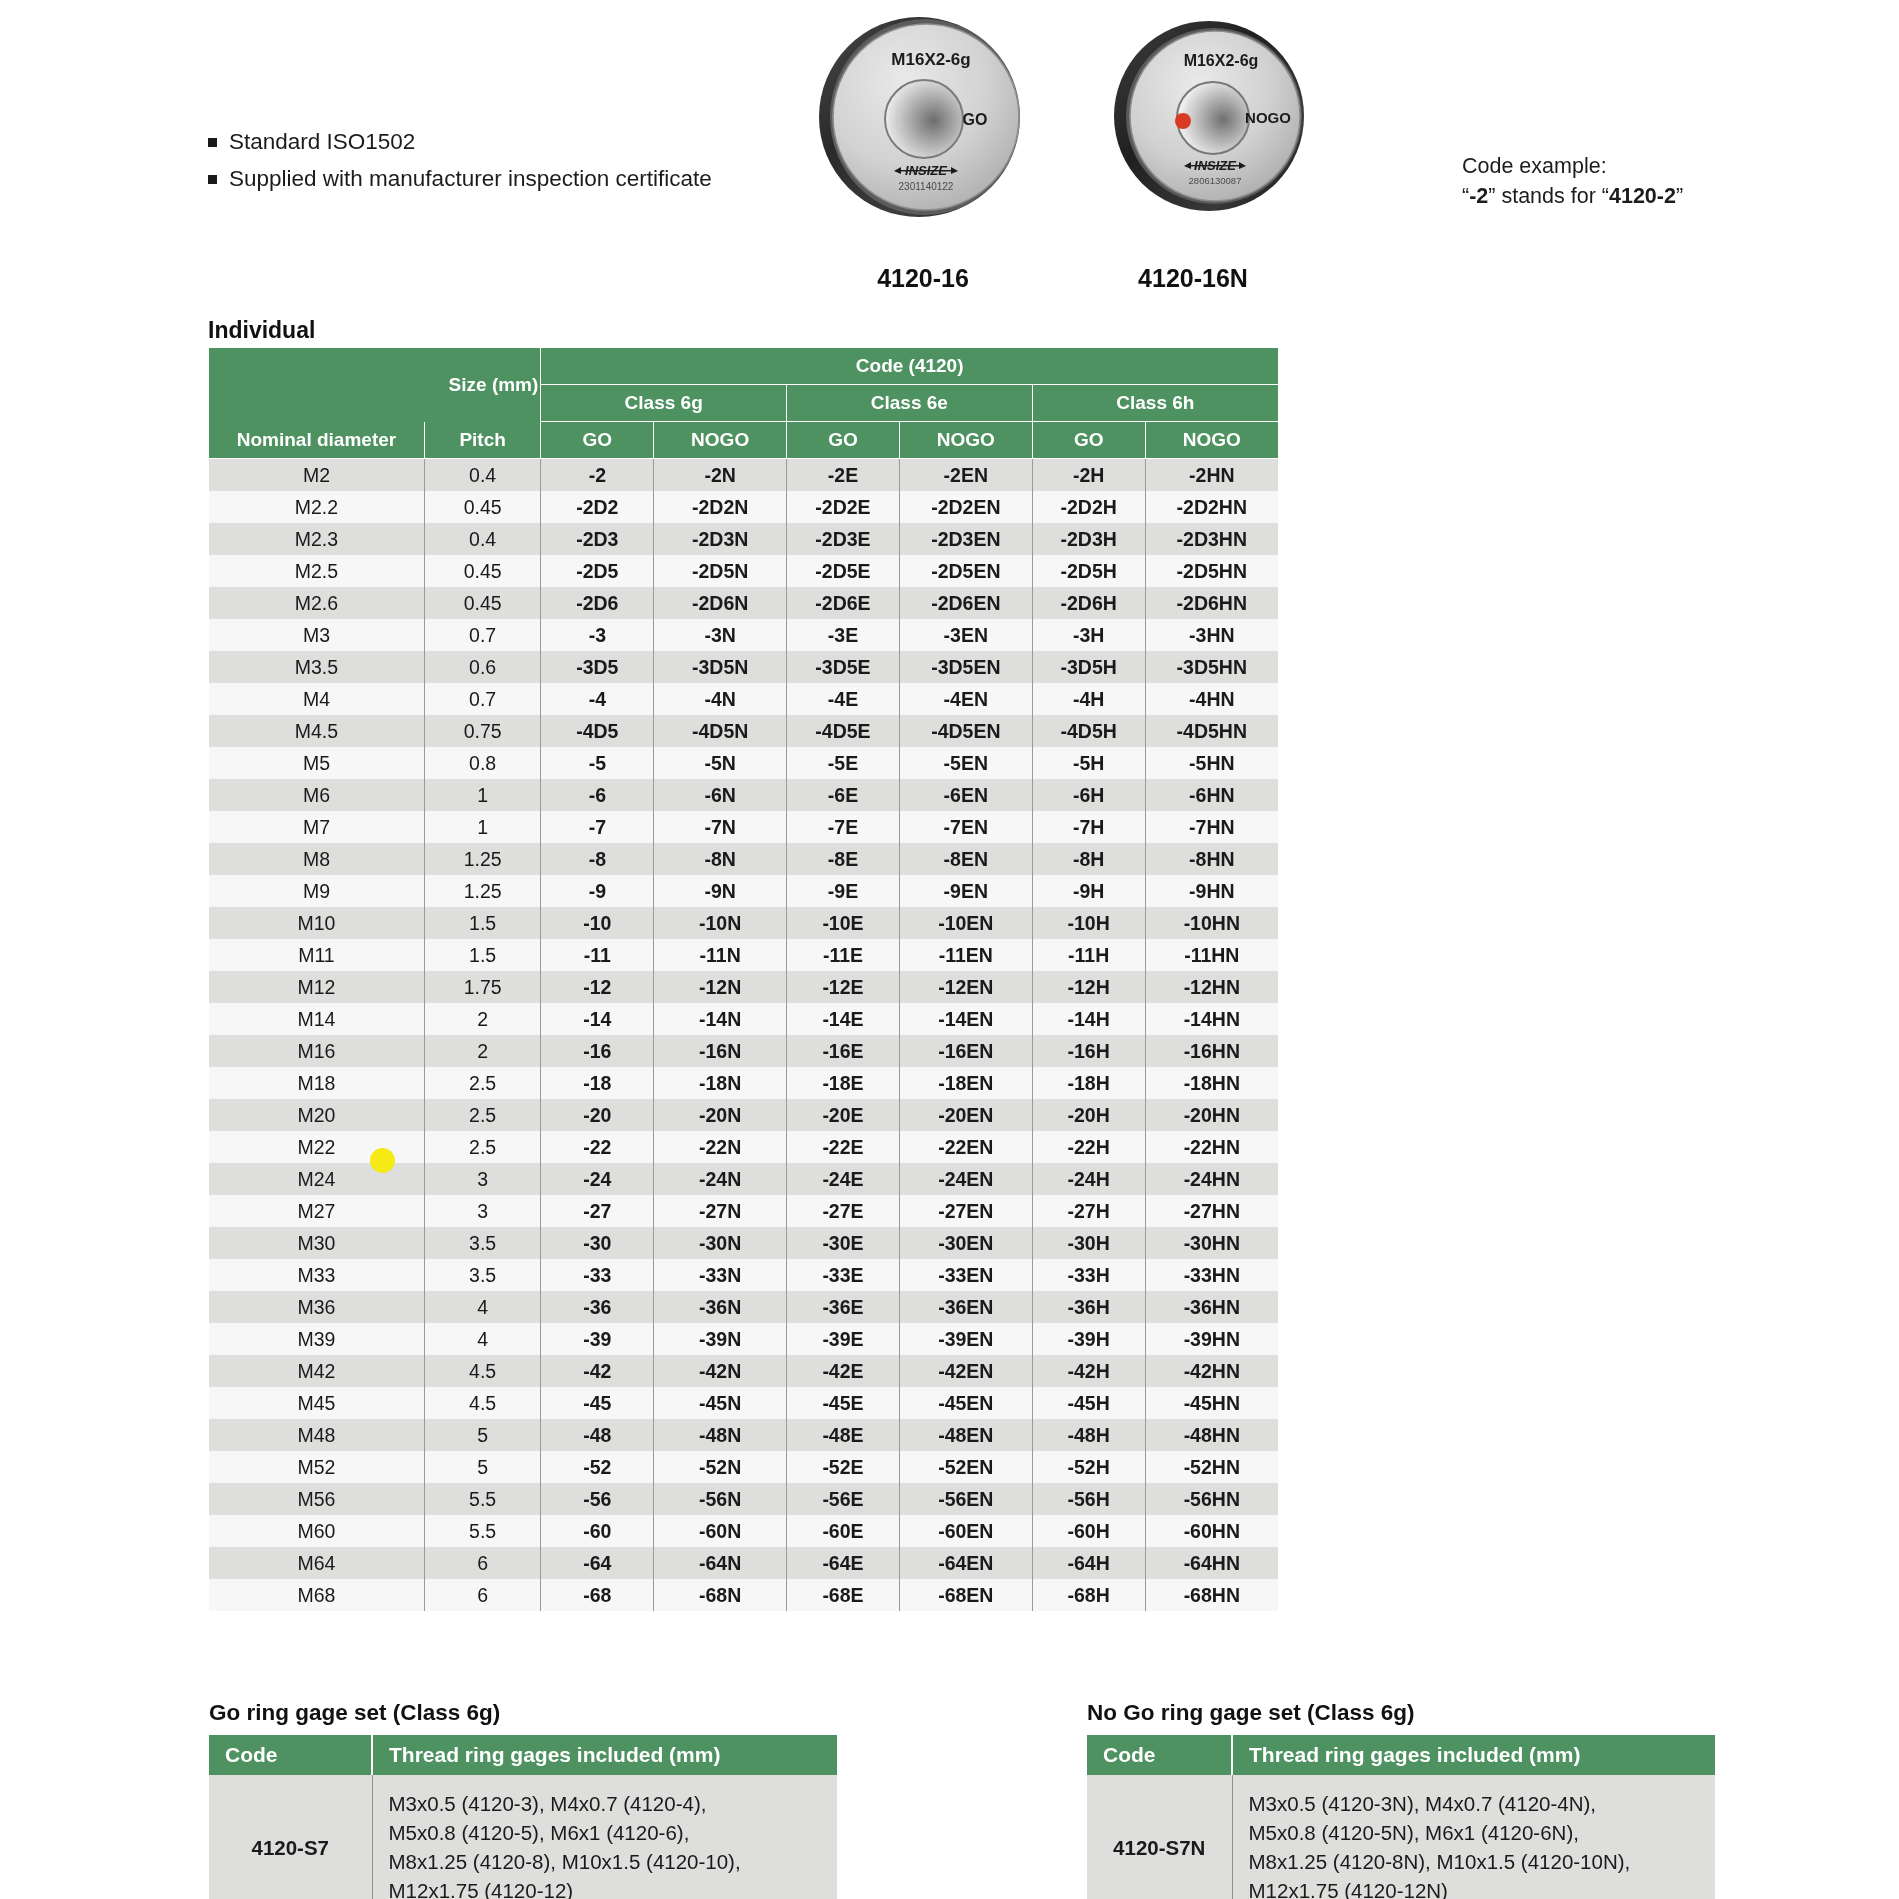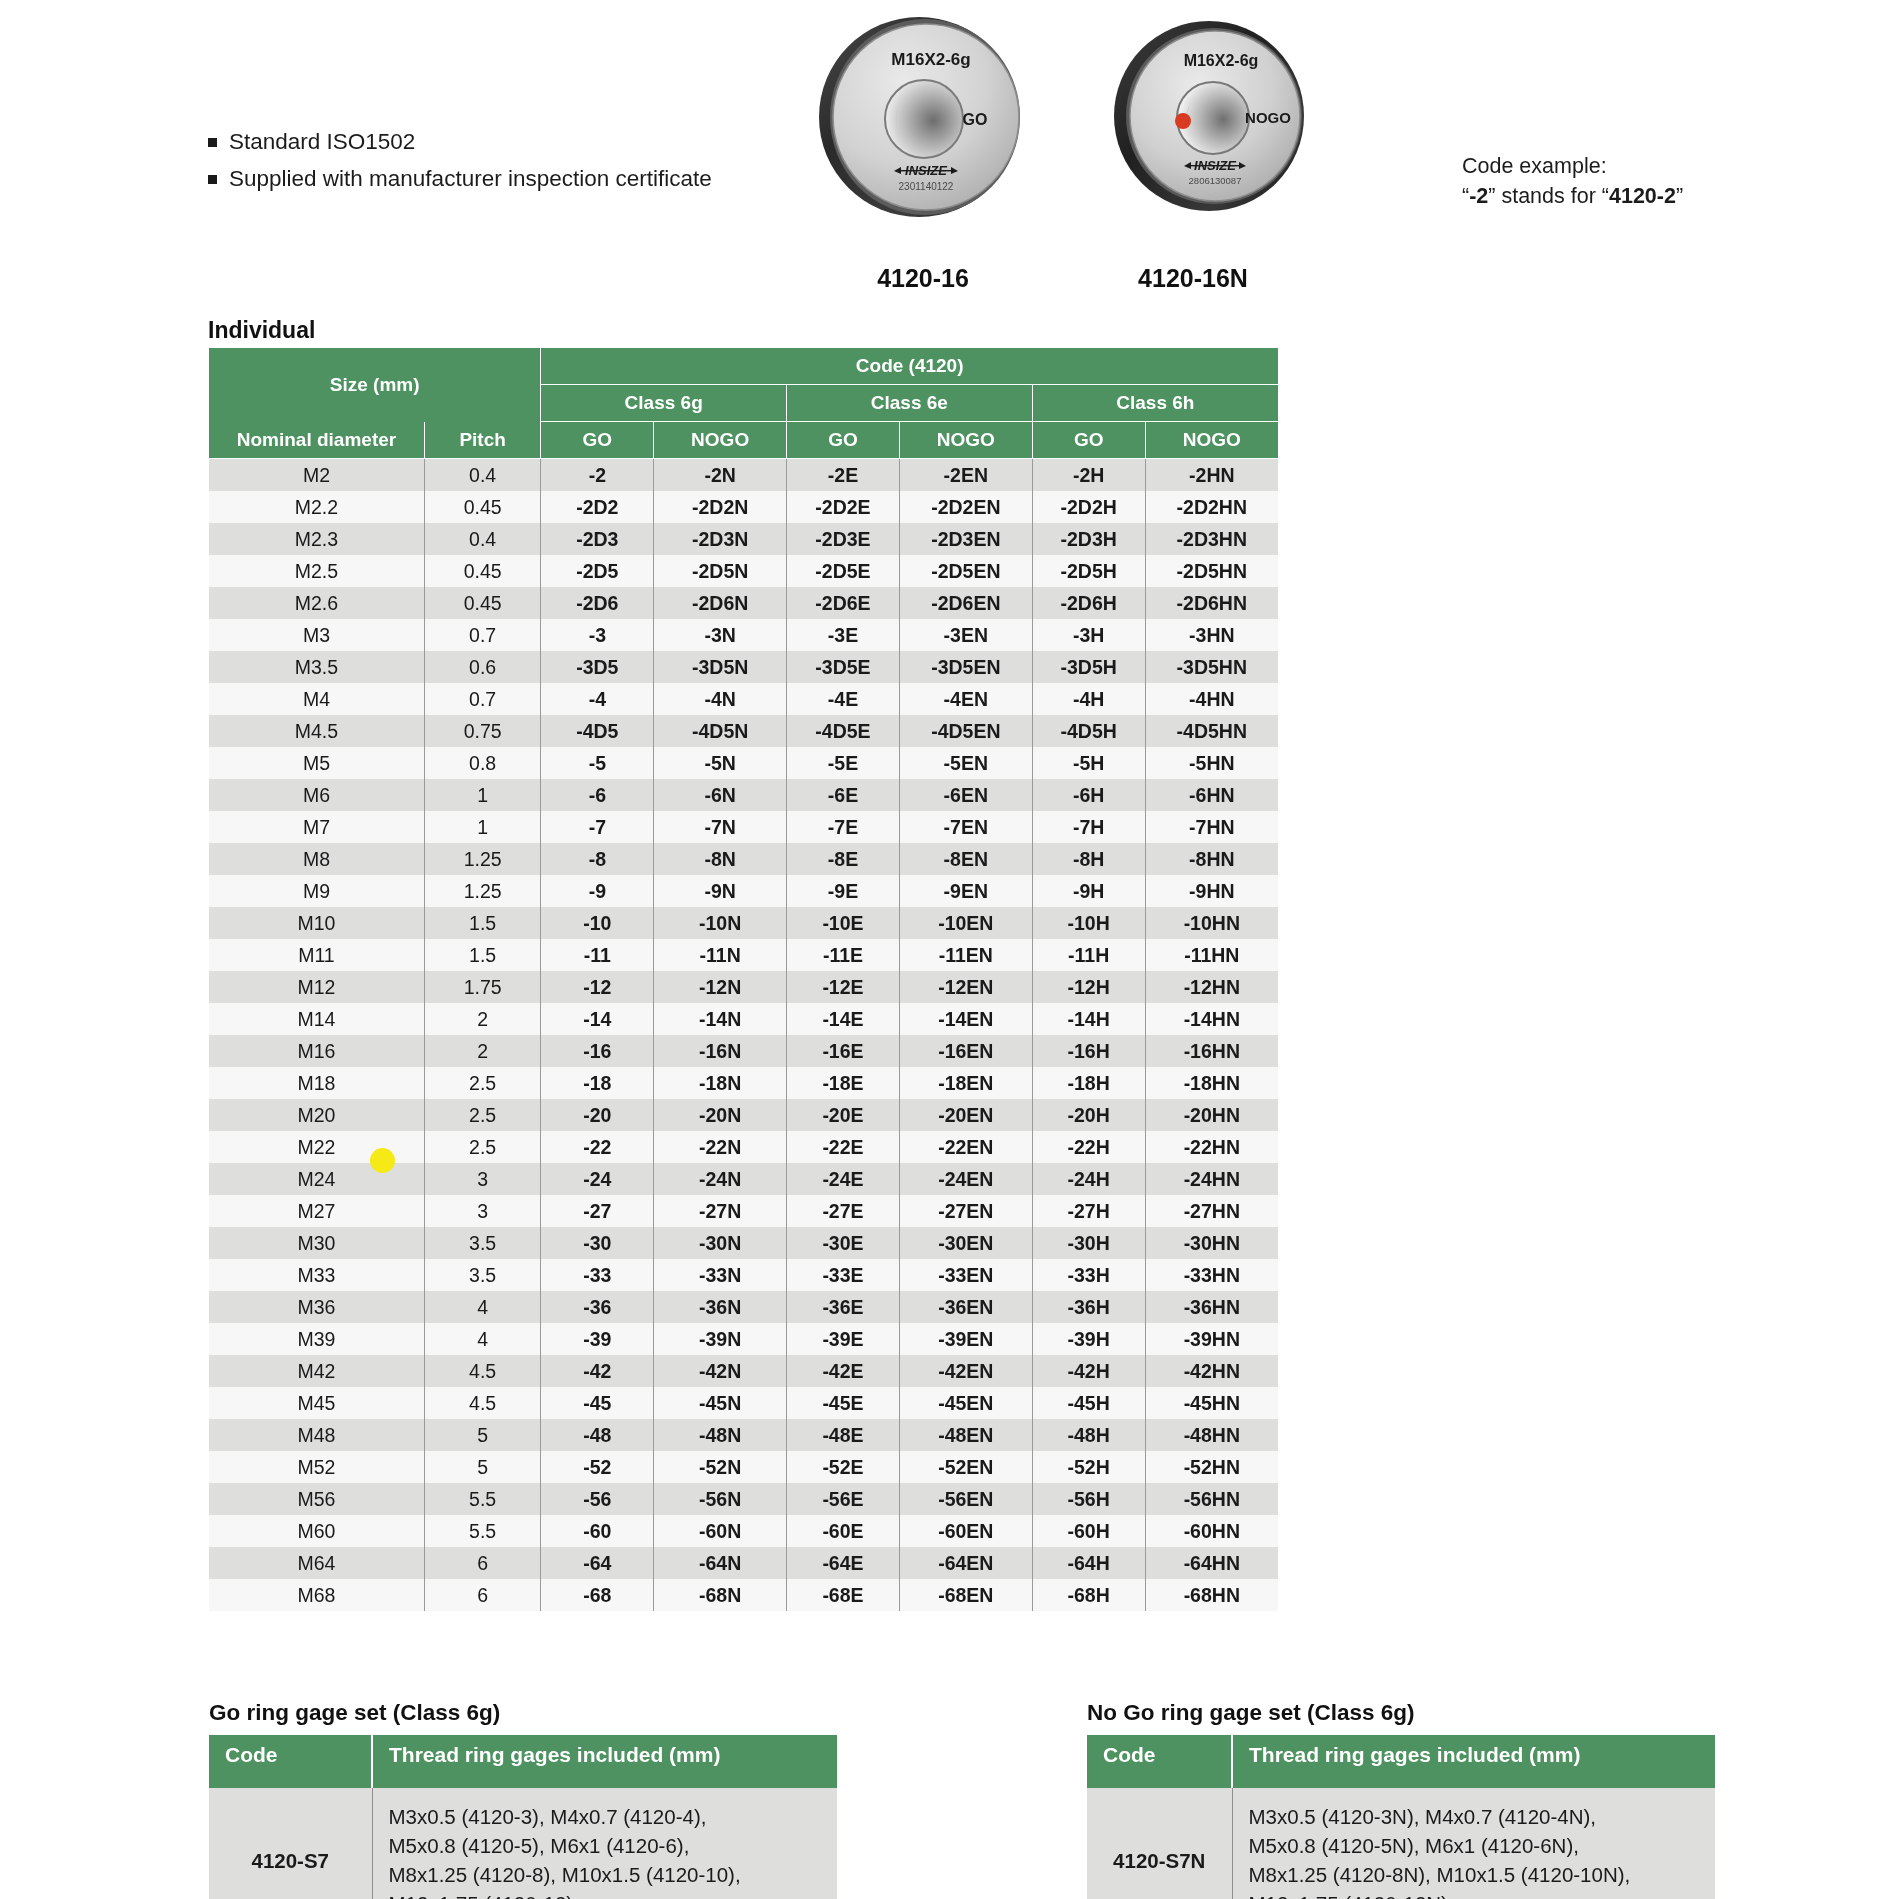--- a/index.html
+++ b/index.html
@@ -73,21 +73,21 @@
     font-size: 19px;
     font-weight: bold;
     padding: 7px 2px;
     text-align: center;
     border-left: 1.5px solid #ffffff;
     border-right: 1.5px solid #ffffff;
     border-bottom: 1.5px solid #ffffff;
   }
   table.main th.first { border-left: none; }
   table.main th.last { border-right: none; }
-  table.main th.nob { border-bottom: none; }
+  table.main th.nob { border-bottom: none; text-align: right; }
   table.main td {
     font-size: 19.5px;
     padding: 4.5px 2px;
     text-align: center;
     border-right: 1.3px solid #9a9a9a;
     color: #1a1a1a;
   }
   table.main td.code { font-weight: bold; }
   table.main td.last { border-right: none; }
   table.main tr.odd td { background: #dededd; }
@@ -102,21 +102,21 @@
     border-collapse: collapse;
     width: 100%;
     table-layout: fixed;
   }
   table.setTable th {
     background: #4d9260;
     color: #fff;
     font-size: 21px;
     font-weight: bold;
     text-align: left;
-    padding: 8px 0 21px 16px;
+    padding: 8px 0 8px 16px;
     border-right: 2.5px solid #ffffff;
   }
   table.setTable th.last { border-right: none; }
   table.setTable td {
     background: #dededd;
     font-size: 20.5px;
     color: #1a1a1a;
     vertical-align: middle;
     padding: 14px 0 16px 16px;
     border-right: 1.6px solid #8f8f8f;

